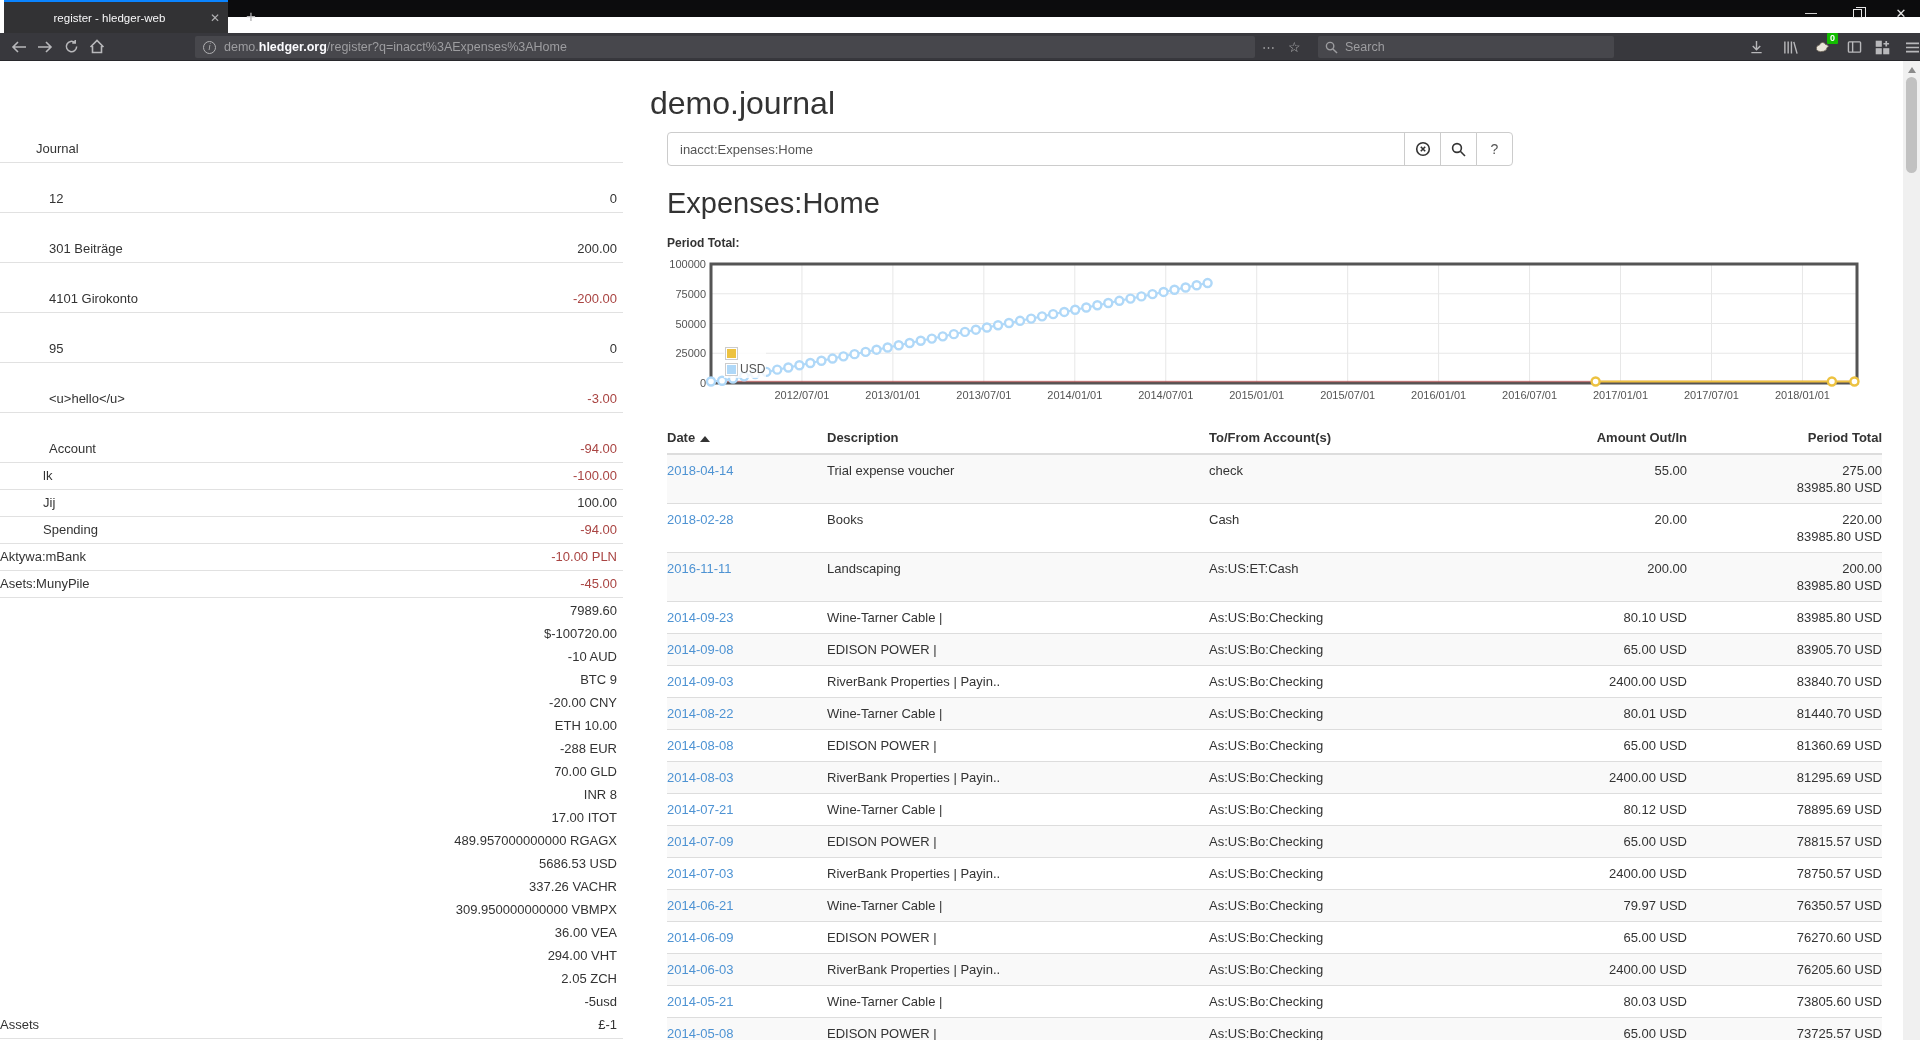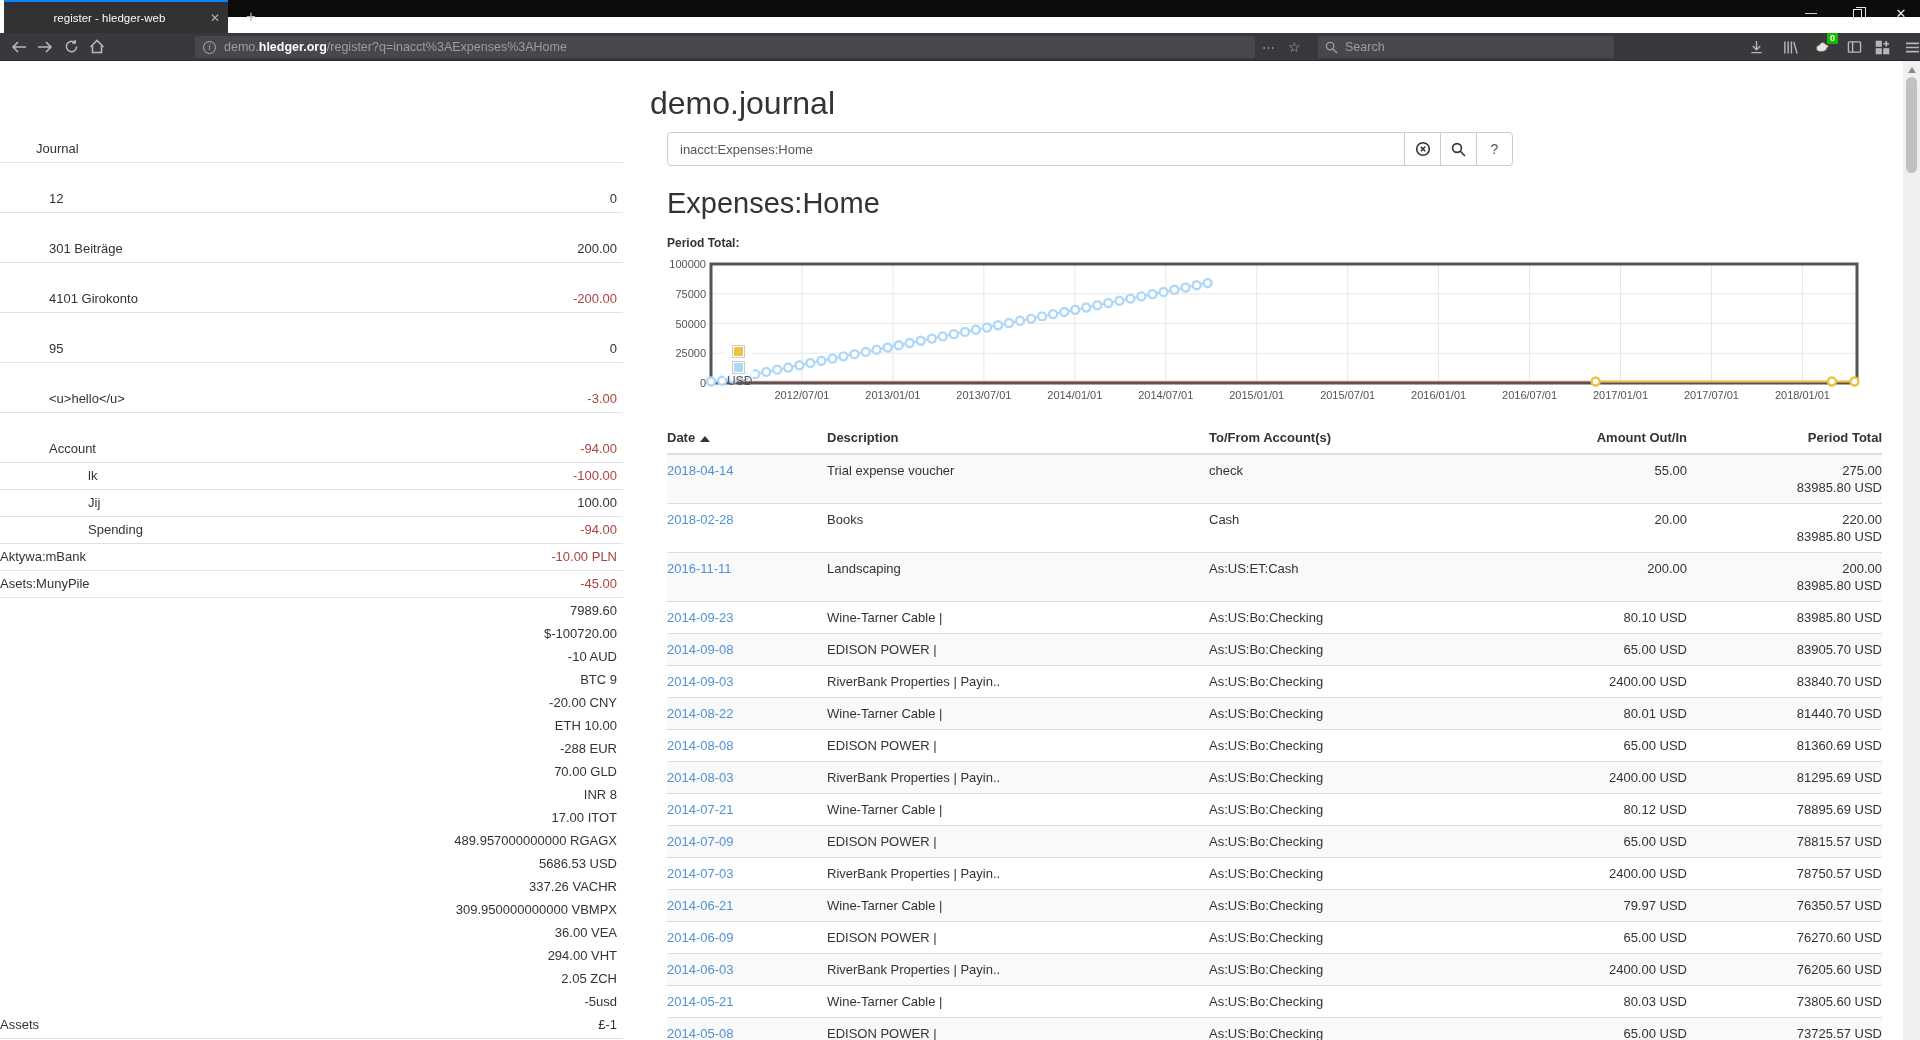--- a/index.html
+++ b/index.html
@@ -65,39 +65,39 @@
   .side-row { display:flex; align-items:flex-end; border-bottom:1px solid #e1e1e1;
               padding:1px 6px 2px 0; font-size:13px; }
   .side-label { line-height:22px; color:#333; white-space:nowrap; }
   .side-spacer { flex:1; }
   .side-val { text-align:right; color:#333; }
   .side-val div { line-height:23px; }
   .side-val .neg { color:#a94442; }
   .d0 .side-label { padding-left:36px; }
   .d1 .side-label { }
   .d2 .side-label { padding-left:49px;margin-top:24px; }
-  .d3 .side-label { padding-left:88px; }
+  .d3 .side-label { padding-left:43px; }
 
   
   .main { position:absolute; left:650px; top:0; width:1240px; }
   h1.page-title { font-size:32px; font-weight:500; color:#333; margin:24px 0 10px 0; }
   .search-row { margin-left:17px; width:846px; display:flex; }
   .search-row input { flex:1; height:34px; border:1px solid #ccc; border-radius:4px 0 0 4px;
                       padding:6px 12px; font-size:13px; color:#555; outline:none; font-family:inherit; }
   .sbtn { width:37px; height:34px; background:#fff; border:1px solid #ccc; margin-left:-1px;
           display:flex; align-items:center; justify-content:center; font-size:14px; color:#333; }
   .sbtn:last-child { border-radius:0 4px 4px 0; }
   .sbtn svg { stroke:#333; fill:none; stroke-width:1.6; }
   h2.acct-heading { font-size:29px; font-weight:500; color:#333; margin:21px 0 0 17px; }
   .period-label { font-size:12px; font-weight:bold; margin:16px 0 0 17px; }
 
   
   .chart-wrap { position:relative; margin:8px 0 0 17px; width:1210px; height:152px; }
   .chart-legend { position:absolute; left:57px; top:86px; background:rgba(255,255,255,.8); padding:1px; }
-  .leg-row { display:flex; align-items:center; height:16px;flex-direction:column; }
+  .leg-row { display:flex; align-items:center; height:16px; }
   .leg-swatch { width:13px; height:13px; border:1px solid #ccc; background:#fff; padding:1px; }
   .leg-swatch i { display:block; width:9px; height:9px; }
   .leg-label { font-size:12px; color:#545454; margin-left:2px; }
 
   
   table.register { margin:14px 0 0 17px; width:1215px; border-collapse:collapse; font-size:13px; }
   .register th { text-align:left; font-weight:bold; color:#333; padding:6px 0 8px 0;
                  border-bottom:2px solid #ddd; }
   .register th.r, .register td.r { text-align:right; }
   .register td { vertical-align:top; padding:7px 0; border-bottom:1px solid #ddd; line-height:17px; }

